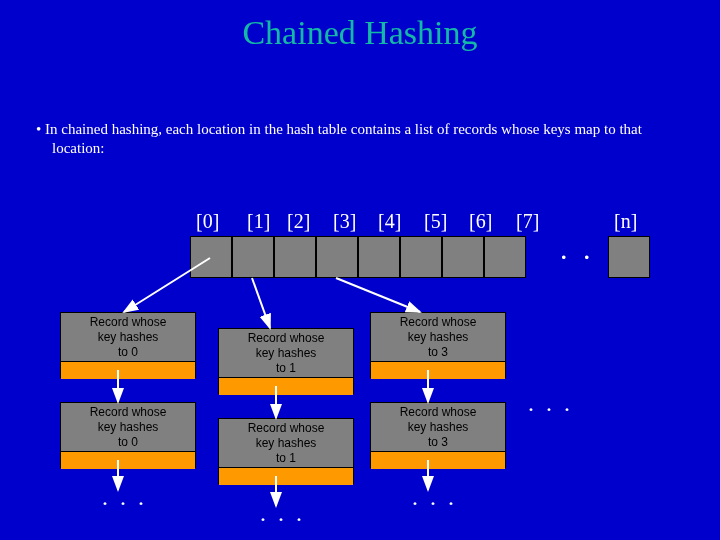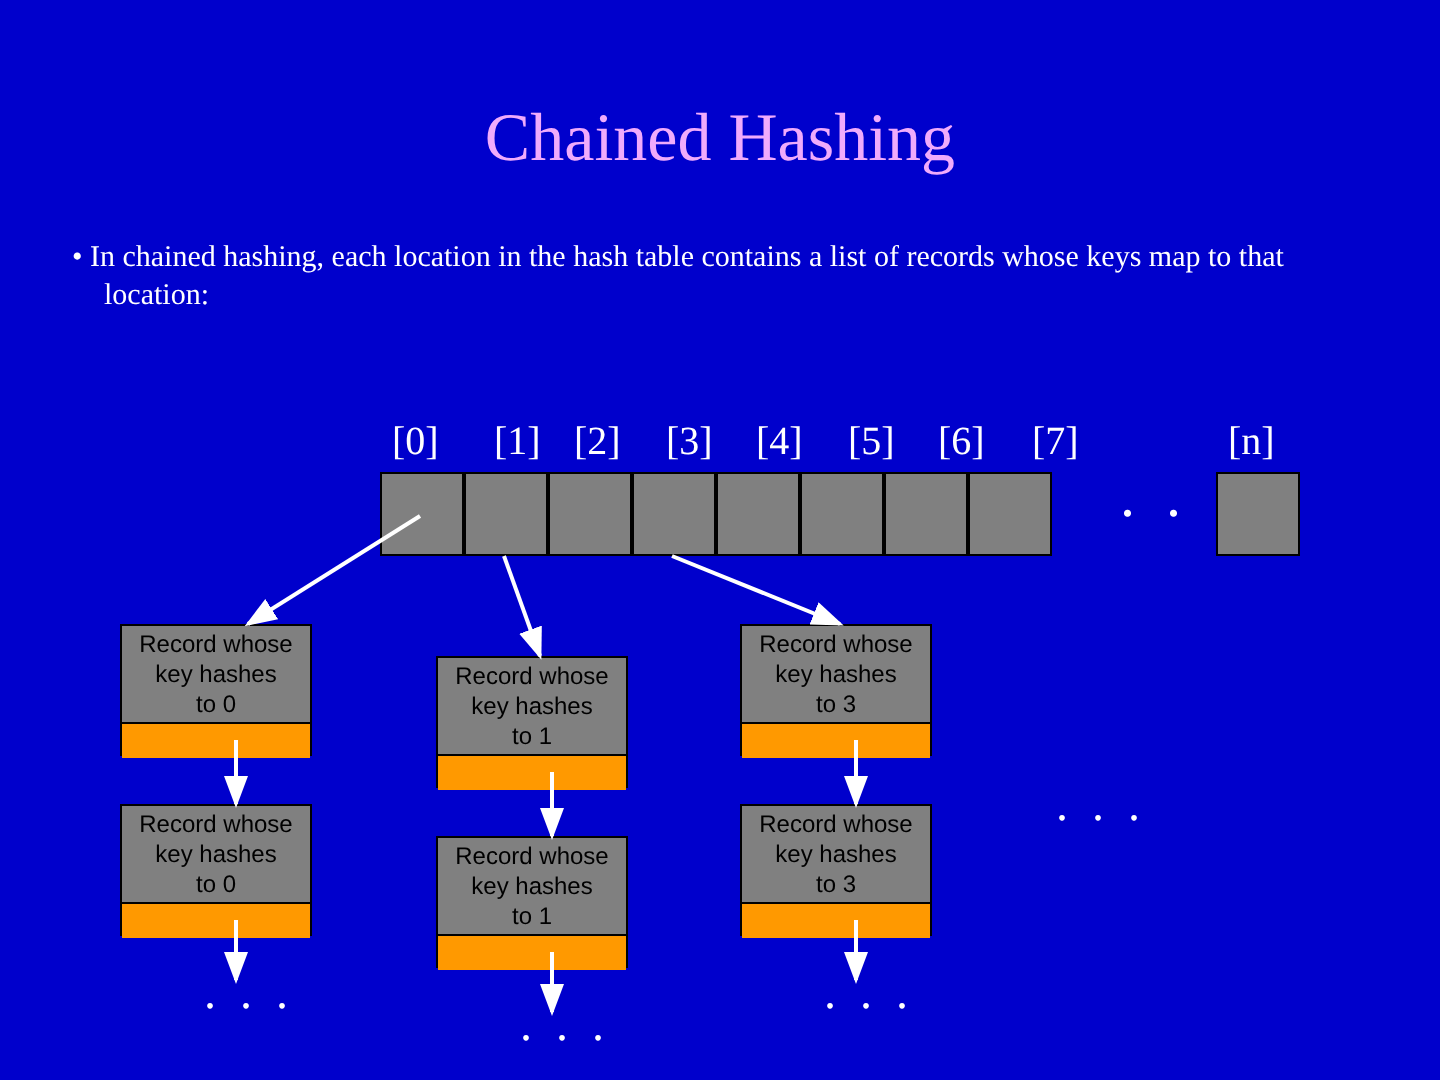--- a/index.html
+++ b/index.html
@@ -5,25 +5,24 @@
   * { margin: 0; padding: 0; box-sizing: border-box; }
   body {
     width: 720px;
     height: 540px;
     background: #0000cc;
     font-family: 'Times New Roman', Times, serif;
     position: relative;
     overflow: hidden;
   }
   .title {
-    color: #f0abfc;
+    color: #14b8a6;
     font-size: 34px;
     text-align: center;
     padding-top: 14px;
-    margin-top: 37px;
   }
   .bullet {
     color: #fff;
     font-size: 15px;
     position: absolute;
     top: 120px;
     left: 36px;
     right: 40px;
     line-height: 1.25;
     text-indent: -16px;
@@ -48,21 +47,21 @@
     letter-spacing: 4px;
   }
   .ellipsis-small {
     color: #fff;
     font-size: 24px;
     position: absolute;
     letter-spacing: 3px;
   }
   .record {
     position: absolute;
-    width: 96px;
+    width: 136px;
     height: 66px;
     background: #808080;
     border: 1px solid #000;
   }
   .record-top {
     width: 100%;
     height: 48px;
     font-family: Arial, Helvetica, sans-serif;
     font-size: 12px;
     color: #000;

